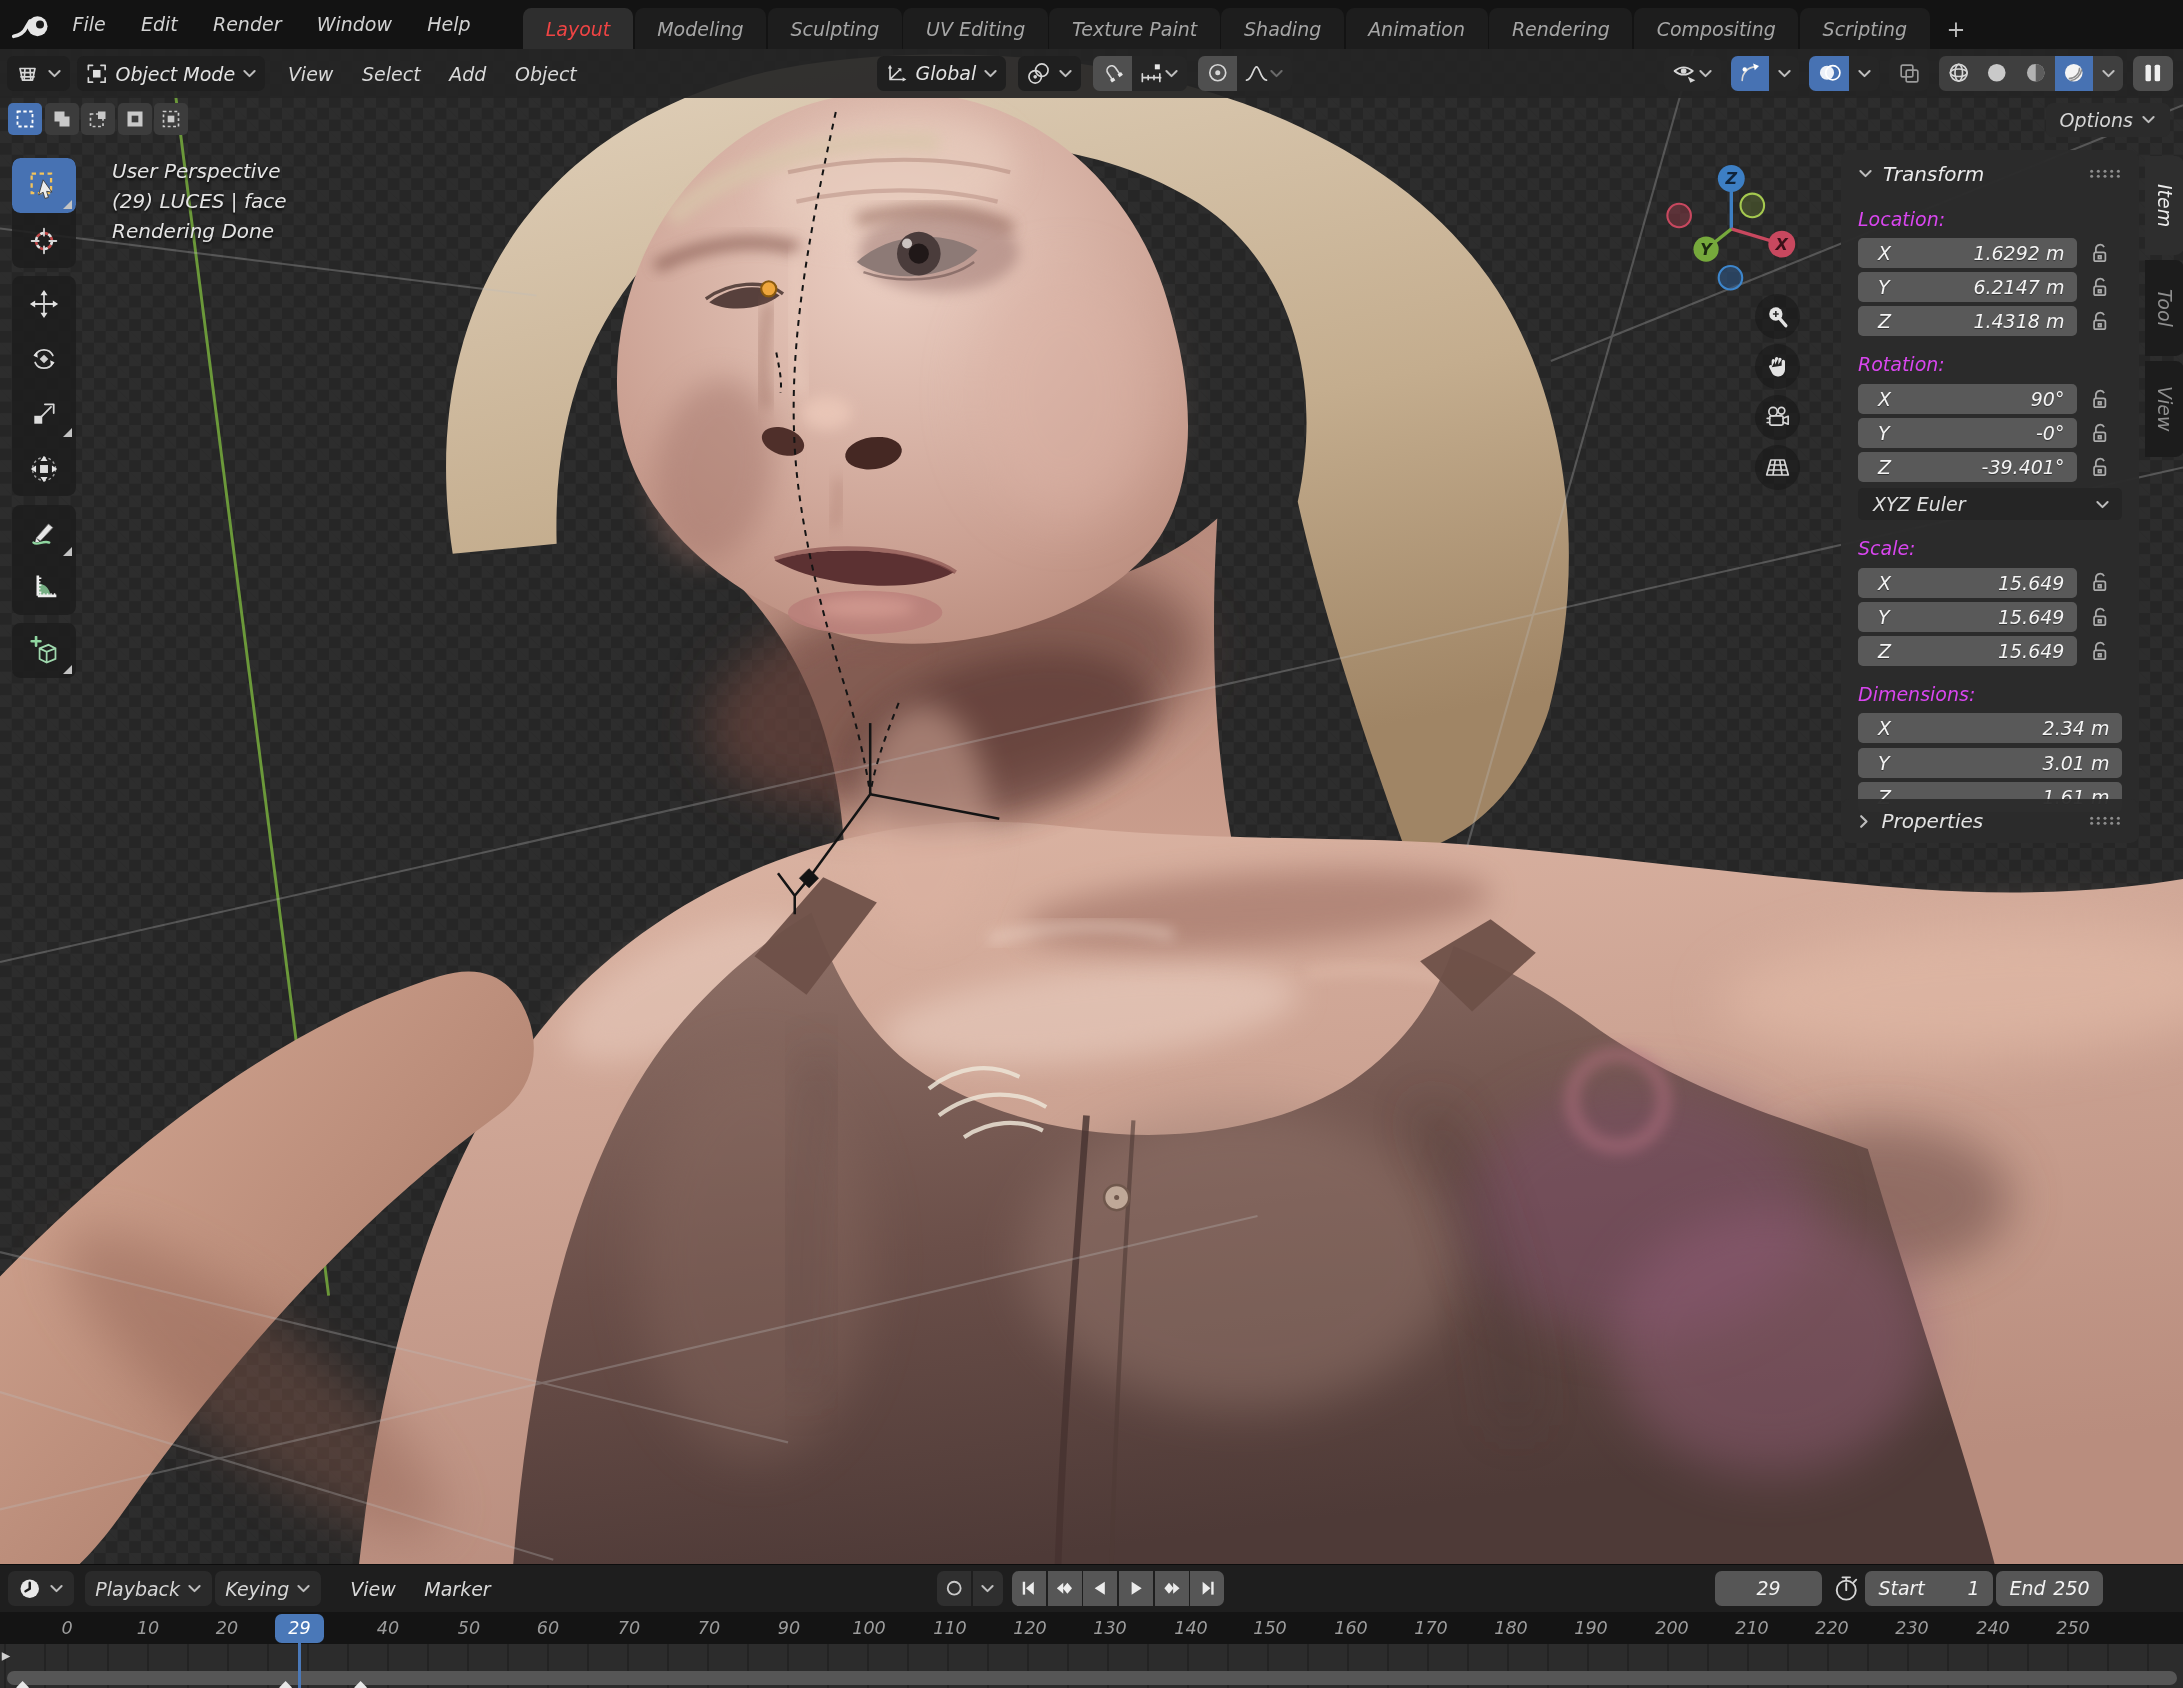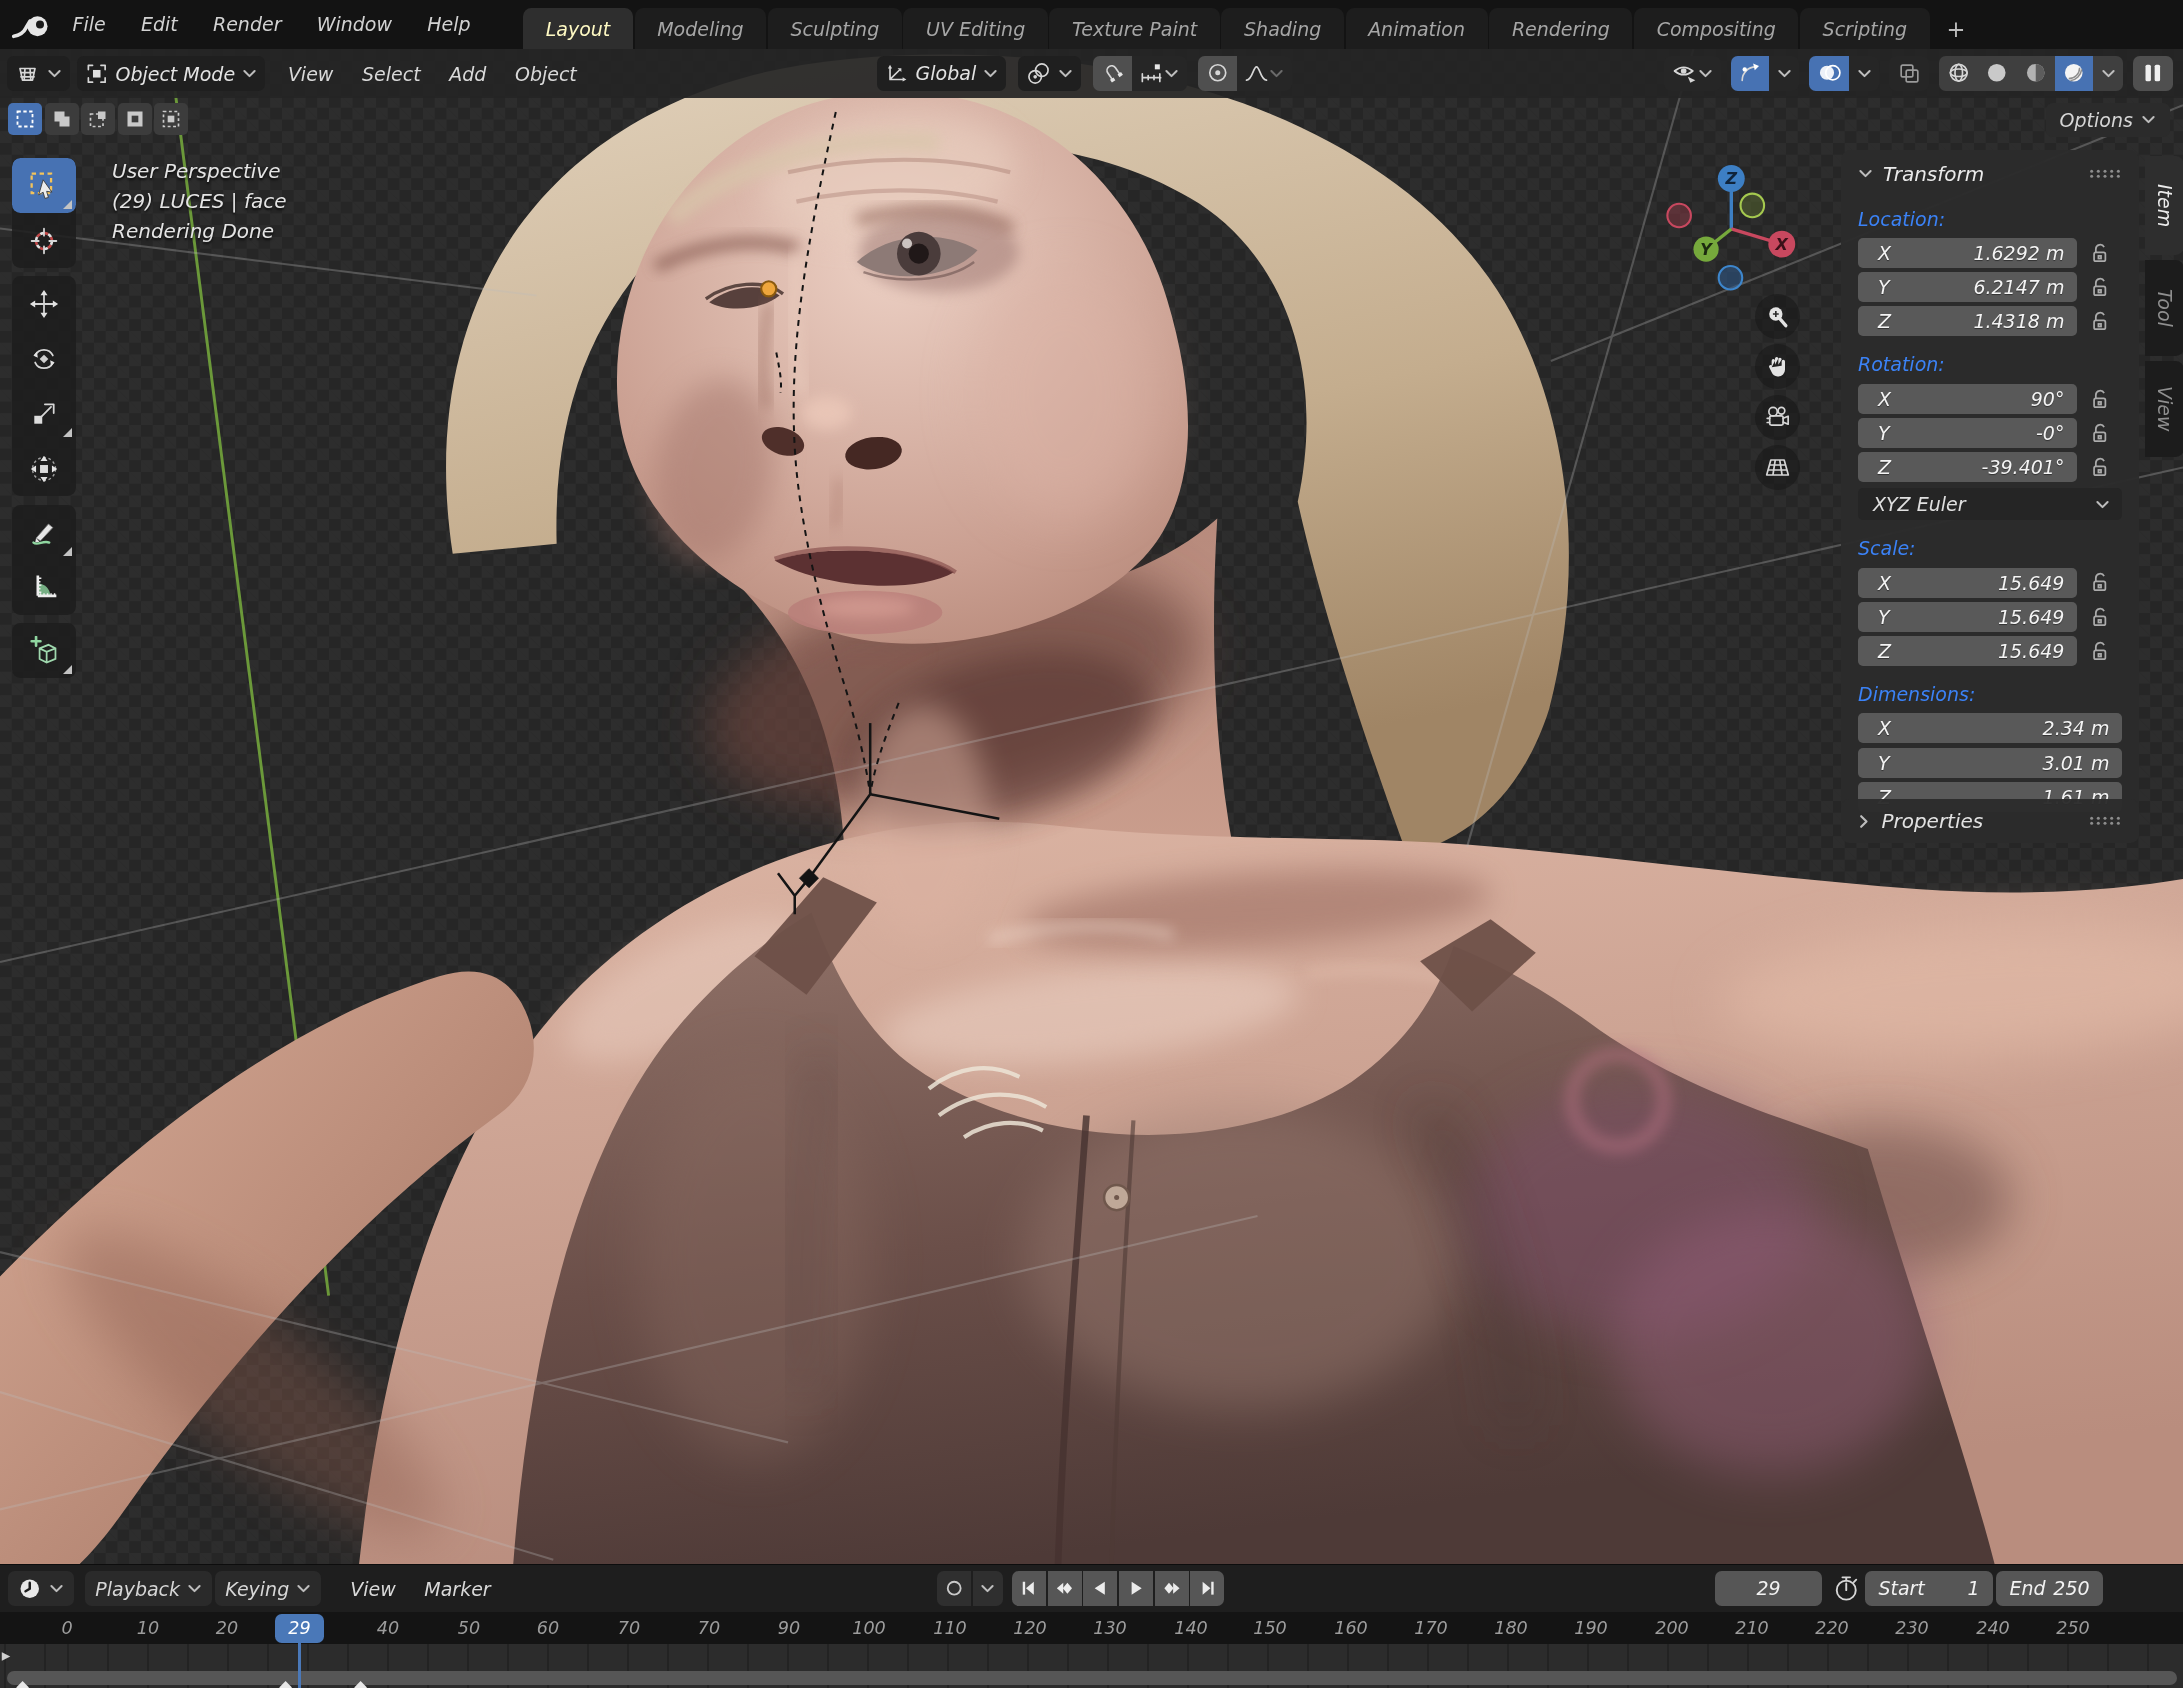--- a/index.html
+++ b/index.html
@@ -7,21 +7,21 @@
         font-family:"DejaVu Sans","Liberation Sans",sans-serif;color:#d8d8d8;background:#161616;font-style:italic;}
   .abs{position:absolute;}
 
   
   #topbar{position:absolute;top:0;left:0;width:2183px;height:49px;background:#131313;
           display:flex;align-items:center;border-bottom:0.8px solid #000;}
   .menu-item{font-size:19px;color:#d2d2d2;padding:0 17.6px;line-height:49px;cursor:default;}
   #ws-tabs{display:flex;align-items:flex-end;height:49px;margin-left:35px;}
   .ws-tab{font-size:19px;color:#a6a6a6;background:#1d1d1d;padding:10px 22.6px 9.2px;
           border-radius:8.4px 8.4px 0 0;margin-right:1.7px;white-space:nowrap;}
-  .ws-tab.active{background:#2e2e2e;color:#fef9c3;}
+  .ws-tab.active{background:#2e2e2e;color:#ef4444;}
   .ws-add{font-size:22.6px;color:#bdbdbd;padding:6.7px 15px;}
 
   
   #viewport{position:absolute;top:49px;left:0;width:2183px;height:1515px;overflow:hidden;
     background-color:#262626;
     background-image:
       linear-gradient(45deg,#2d2d2d 25%,transparent 25%,transparent 75%,#2d2d2d 75%),
       linear-gradient(45deg,#2d2d2d 25%,transparent 25%,transparent 75%,#2d2d2d 75%);
     background-size:23.5px 23.5px;background-position:0 0,11.7px 11.7px;}
   #scene{position:absolute;top:0;left:0;}
@@ -61,21 +61,21 @@
   #vp-text{position:absolute;top:107px;left:112px;font-size:20px;color:#e4e4e4;line-height:30px;
            text-shadow:0 1.7px 2.5px rgba(0,0,0,.8);}
 
   .navbtn{position:absolute;width:45px;height:45px;border-radius:50%;background:rgba(22,22,22,.5);
           display:flex;align-items:center;justify-content:center;}
 
   
   #npanel{position:absolute;left:1841px;top:101px;width:298px;background:rgba(43,43,43,.97);
           border-radius:10px;padding:11.7px 17px 18.4px;box-sizing:border-box;}
   .phead{display:flex;align-items:center;gap:10px;font-size:20px;color:#eaeaea;margin-bottom:22px;}
-  .plabel{font-size:19px;color:#3b82f6;margin:17px 0 8.4px;}
+  .plabel{font-size:19px;color:#d946ef;margin:17px 0 8.4px;}
   .prow{display:flex;align-items:center;margin-bottom:4.2px;}
   .pfield{flex:1;height:30px;background:#595959;border-radius:5px;display:flex;align-items:center;
           font-size:19px;color:#f4f4f4;text-shadow:0 0.8px 0.8px rgba(0,0,0,.45);}
   .paxis{padding-left:20px;width:44px;}
   .pval{flex:1;text-align:right;padding-right:12.6px;}
   .lockcol{width:45px;display:flex;justify-content:center;}
   .lock{width:22.6px;height:22.6px;}
   .lock path,.lock rect{fill:none;stroke:#ababab;stroke-width:2;}
   .dropdown{height:32px;background:#252525;border-radius:5px;display:flex;align-items:center;
             font-size:19px;color:#e0e0e0;padding:0 11.7px 0 15px;margin-top:6px;}

